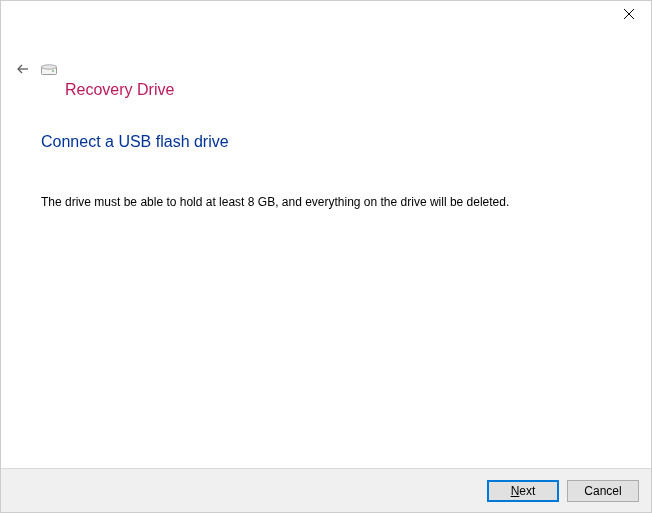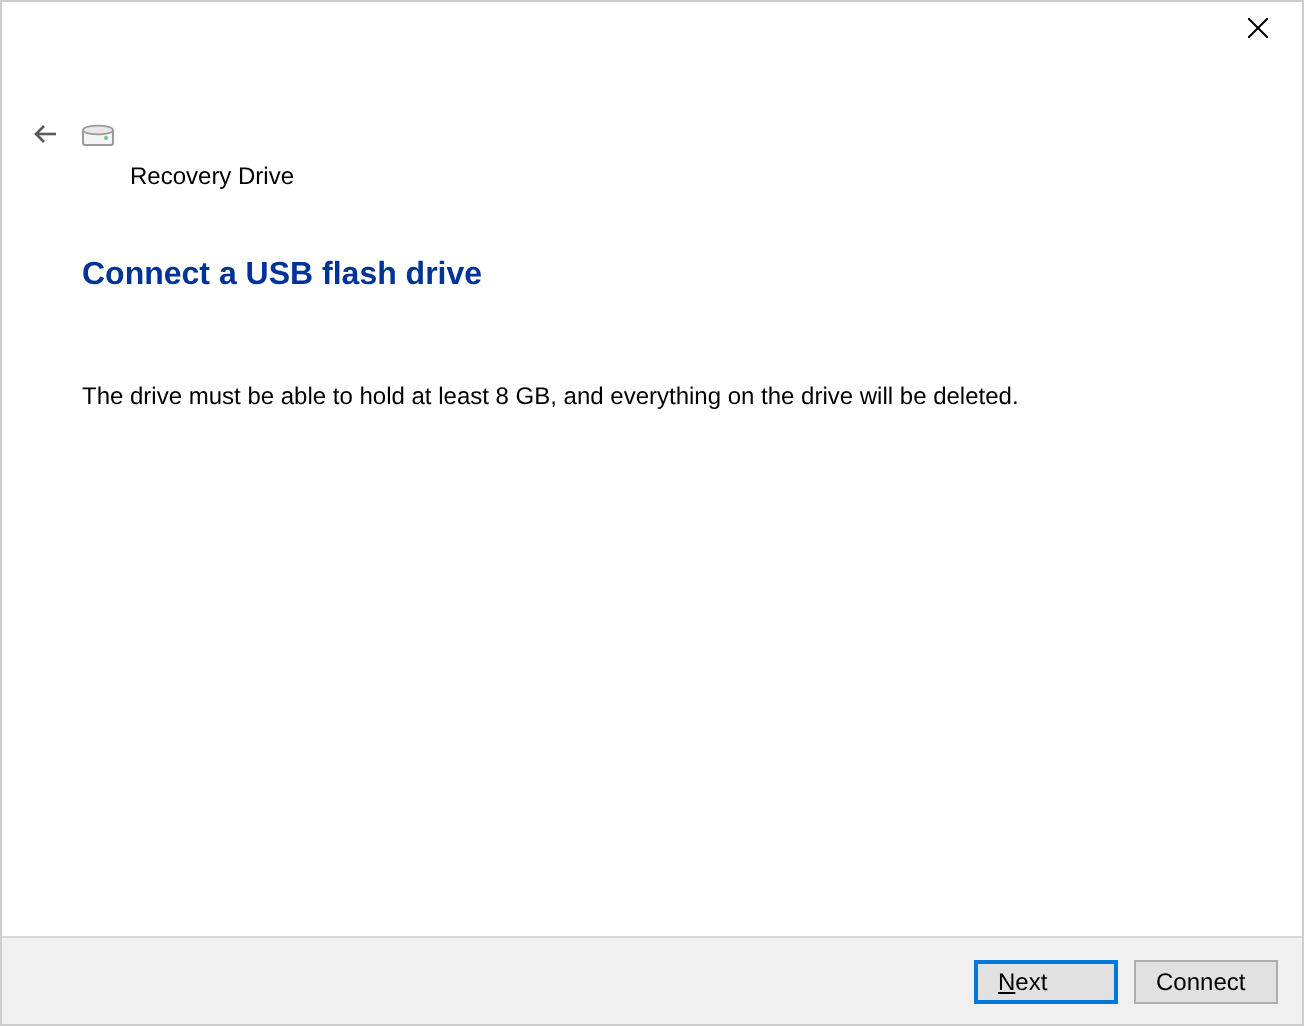--- a/index.html
+++ b/index.html
@@ -60,31 +60,31 @@
     }
     .drive-icon {
       width: 16px;
       height: 12px;
       display: inline-block;
     }
     .drive-icon svg {
       display: block;
     }
     .header-title {
-      font-size: 12px;
-      color: #000000;
+      font-size: 16px;
+      color: #be185d;
       margin-top: 40px;
     }
     .content {
       padding: 34px 40px 0 40px;
     }
     .heading {
       font-size: 16px;
       color: #003399;
-      font-weight: 700;
+      font-weight: 400;
       margin-bottom: 44px;
     }
     .body-text {
       font-size: 12px;
       color: #000;
     }
     .footer {
       position: absolute;
       left: 0;
       right: 0;
@@ -102,20 +102,21 @@
       min-width: 72px;
       height: 22px;
       font-family: inherit;
       font-size: 12px;
       background: #e1e1e1;
       border: 1px solid #adadad;
       cursor: pointer;
       padding: 0 10px;
       display: flex;
       align-items: center;
+      justify-content: center;
     }
     .btn.primary {
       border: 2px solid #0078d7;
       background: #e1e1e1;
     }
     .mnemonic {
       text-decoration: underline;
     }
   </style>
 </head>
@@ -154,15 +155,15 @@
 <div class="content">
   <h1 class="heading">Connect a USB flash drive</h1>
   <p class="body-text">The drive must be able to hold at least 8 GB, and everything on the drive will be deleted.</p>
 </div>
 
 <div class="footer">
   <button class="btn primary">
     <span><span class="mnemonic">N</span><span>ext</span></span>
   </button>
   <button class="btn">
-    <span>Connect</span>
+    <span>Cancel</span>
   </button>
 </div>
 
 </body></html>

